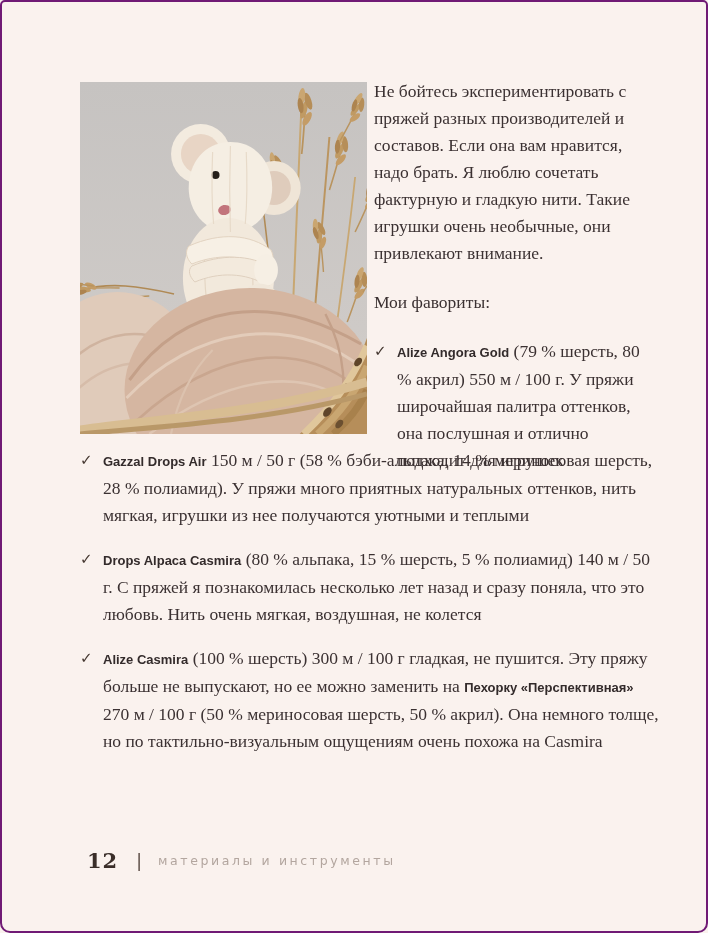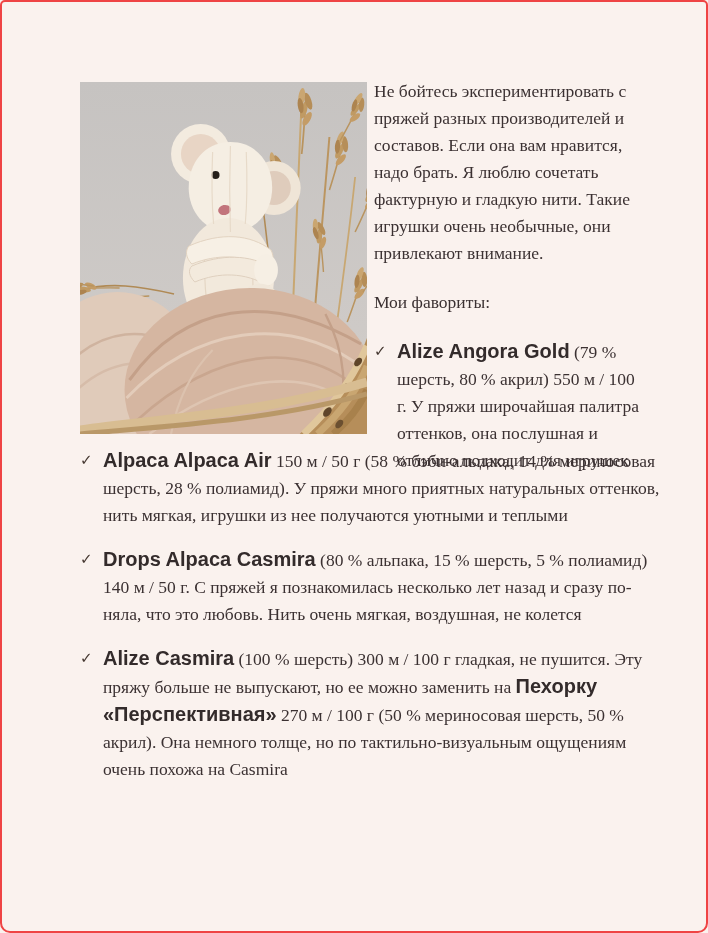--- a/index.html
+++ b/index.html
@@ -1,21 +1,21 @@
 <!DOCTYPE html>
 <html lang="ru"><head>
 <meta charset="utf-8">
 <style>
   html,body{margin:0;padding:0;background:#faf2ee;}
   .page{
     position:relative;
     width:708px;height:933px;
     box-sizing:border-box;
     background:#faf2ee;
-    border:2px solid #ef4444;
+    border:2px solid #701a75;
     border-radius:5px 5px 10px 10px;
     overflow:hidden;
     font-family:"Liberation Serif", serif;
     color:#3b3132;
   }
   .photo{
     position:absolute;left:78px;top:80px;width:287px;height:352px;
     margin:0;overflow:hidden;
   }
   .photo svg{display:block;width:100%;height:100%;}
@@ -37,21 +37,21 @@
     color:#453831;
   }
   .fav-text{
     flex:1;
     font:17.5px/27px "Liberation Serif", serif;
     color:#3b3132;
   }
   .fav-text .bname{
     font-family:"Liberation Sans", sans-serif;
     font-weight:700;
-    font-size:20px;
+    font-size:13px;
     color:#332b2b;
   }
   .fav-wide{
     position:absolute;left:78px;top:445px;width:582px;
   }
   .footer{
     position:absolute;left:85px;top:846px;
     display:flex;align-items:center;
   }
   .pnum{
@@ -172,26 +172,31 @@
         <div class="fav-item">
           <span class="check">✓</span>
           <div class="fav-text"><span class="bname">Alize Angora Gold</span><span> (79 % шерсть, 80 % акрил) 550 м / 100 г. У пряжи широчайшая пали­тра оттенков, она послушная и отлично подходит для игру­шек</span></div>
         </div>
       </div>
   </div>
 
   <div id="fav-wide" class="fav-wide">
       <div class="fav-item">
         <span class="check">✓</span>
-        <div class="fav-text"><span class="bname">Alpaca Alpaca Air</span><span> 150 м / 50 г (58 % бэби-альпака, 14 % мериносовая шерсть, 28 % полиамид). У пряжи много приятных натуральных оттенков, нить мягкая, игрушки из нее получаются уютными и теплыми</span></div>
+        <div class="fav-text"><span class="bname">Gazzal Drops Air</span><span> 150 м / 50 г (58 % бэби-альпака, 14 % мериносовая шерсть, 28 % полиамид). У пряжи много приятных натуральных оттенков, нить мягкая, игрушки из нее получаются уютными и теплыми</span></div>
       </div>
       <div class="fav-item">
         <span class="check">✓</span>
         <div class="fav-text"><span class="bname">Drops Alpaca Casmira</span><span> (80 % альпака, 15 % шерсть, 5 % полиамид) 140 м / 50 г. С пряжей я познакомилась несколько лет назад и сразу по­няла, что это любовь. Нить очень мягкая, воздушная, не колется</span></div>
       </div>
       <div class="fav-item">
         <span class="check">✓</span>
         <div class="fav-text"><span class="bname">Alize Casmira</span><span> (100 % шерсть) 300 м / 100 г  гладкая, не пушится. Эту пряжу больше не выпускают, но ее можно заменить на </span><span class="bname">Пе­хорку «Перспективная»</span><span> 270 м / 100 г (50 % мериносовая шерсть, 50 % акрил). Она немного толще, но по тактильно-визуальным ощущениям очень похожа на Casmira</span></div>
       </div>
     </div>
 
+  <div class="footer">
+    <span class="pnum">12</span>
+    <span class="psep">|</span>
+    <span class="ptitle">материалы и инструменты</span>
+  </div>
 
 </div>
 
 </body></html>

